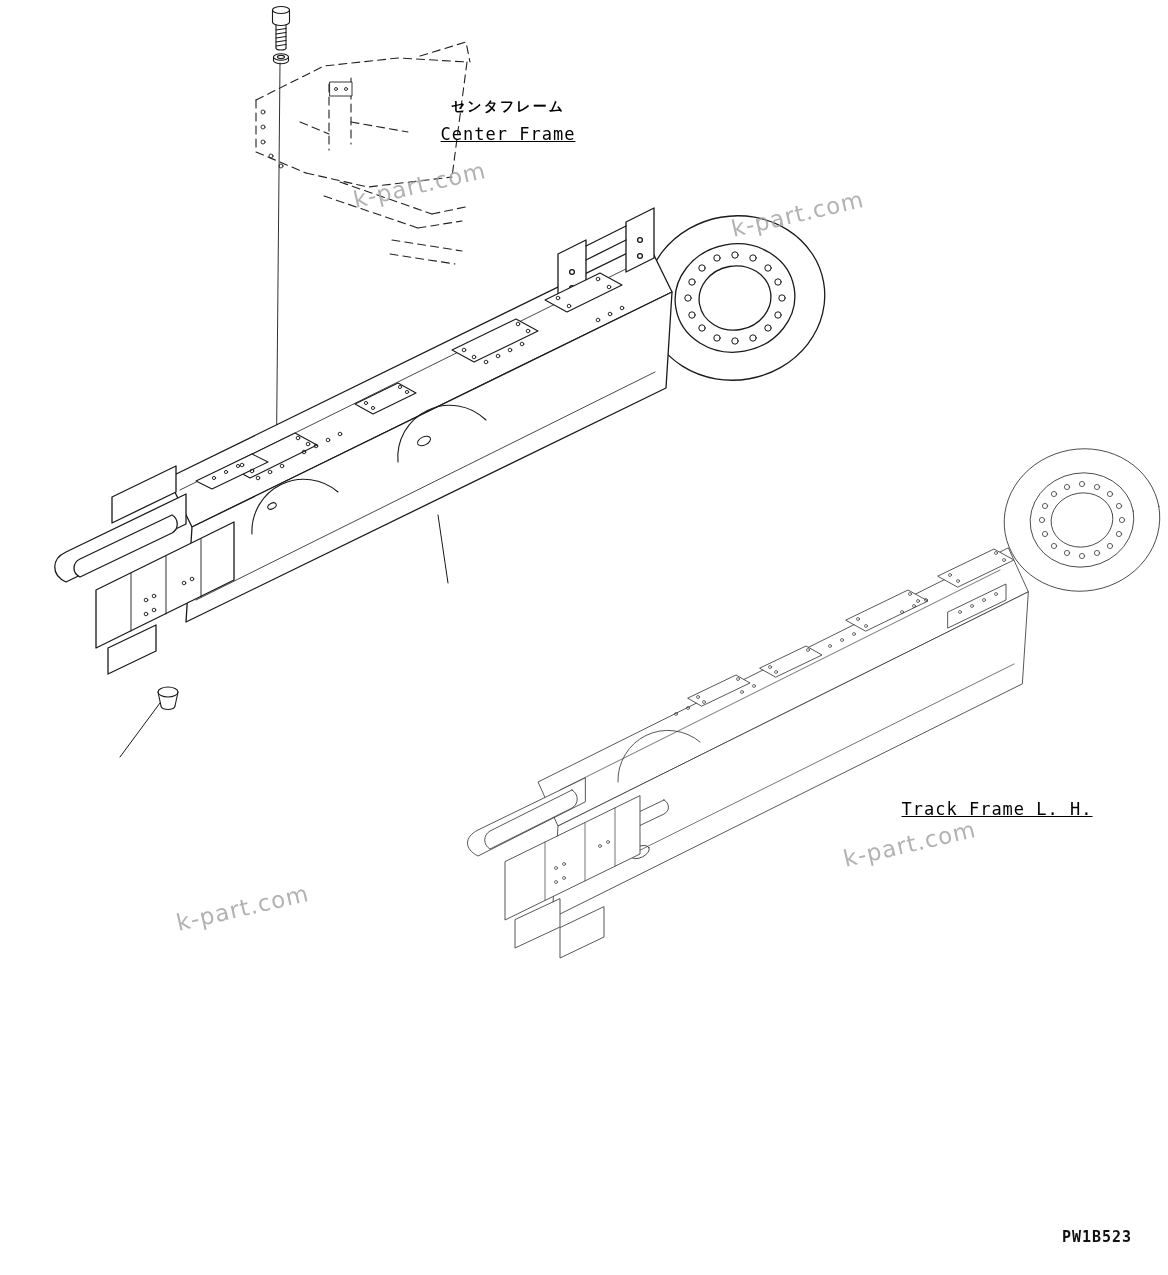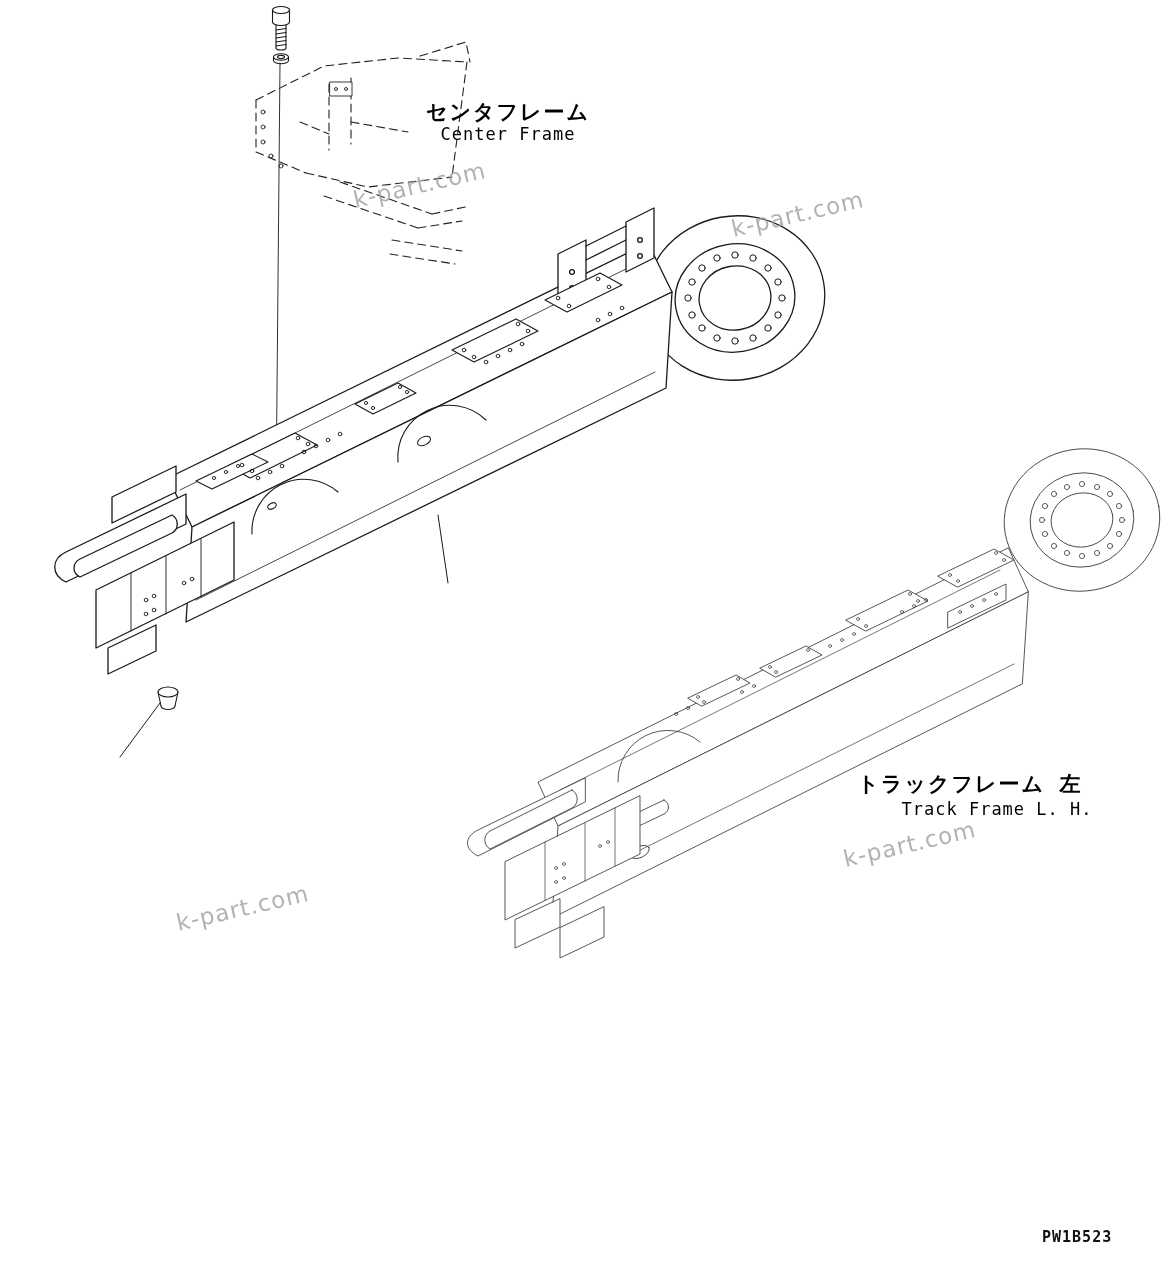--- a/index.html
+++ b/index.html
@@ -11,22 +11,22 @@
     font-family:"DejaVu Sans Mono","Liberation Mono",monospace;
   }
   .canvas svg{position:absolute;left:0;top:0;}
   .label{
     position:absolute;
     color:#000;
     text-align:center;
     white-space:nowrap;
     font-family:"DejaVu Sans Mono","Liberation Mono",monospace;
   }
-  .label-jp{font-size:21px;font-weight:600;letter-spacing:2px;}
-  .label-en{font-size:17px;font-weight:500;letter-spacing:1px;}
+  .label-jp{font-size:14px;font-weight:600;letter-spacing:2px;}
+  .label-en{font-size:17px;font-weight:500;letter-spacing:1px;text-decoration:underline;}
   .code{
     position:absolute;
     font-size:15px;
     letter-spacing:1px;
     color:#111;
     font-weight:600;
   }
   .wm{
     position:absolute;
     color:#a0a0a0;
@@ -313,23 +313,22 @@
           <circle cx="564" cy="878" r="1.5"></circle>
         <circle cx="600" cy="846" r="1.5"></circle>
           <circle cx="608" cy="842" r="1.5"></circle>
       </g>
     </g>
   </svg>
 
   <div class="label label-jp" style="left:408px; top:98px; width:200px;">センタフレーム</div>
   <div class="label label-en" style="left:408px; top:124px; width:200px;">Center Frame</div>
 
-  <div class="label label-jp" style="left:845px; top:770px; width:250px;">トラックフレーム 左</div>
   <div class="label label-en" style="left:872px; top:799px; width:250px;">Track Frame L. H.</div>
 
-  <div class="code" style="left:1042px; top:1228px; width:110px; text-align:left;">PW1B523</div>
+  <div class="code" style="left:1042px; top:1228px; width:110px; text-align:center;">PW1B523</div>
 
   <div class="wm" style="left:352px; top:172px;">k-part.com</div>
   <div class="wm" style="left:730px; top:201px;">k-part.com</div>
   <div class="wm" style="left:842px; top:831px;">k-part.com</div>
   <div class="wm" style="left:175px; top:895px;">k-part.com</div>
 
 </div>
 
 </body></html>

